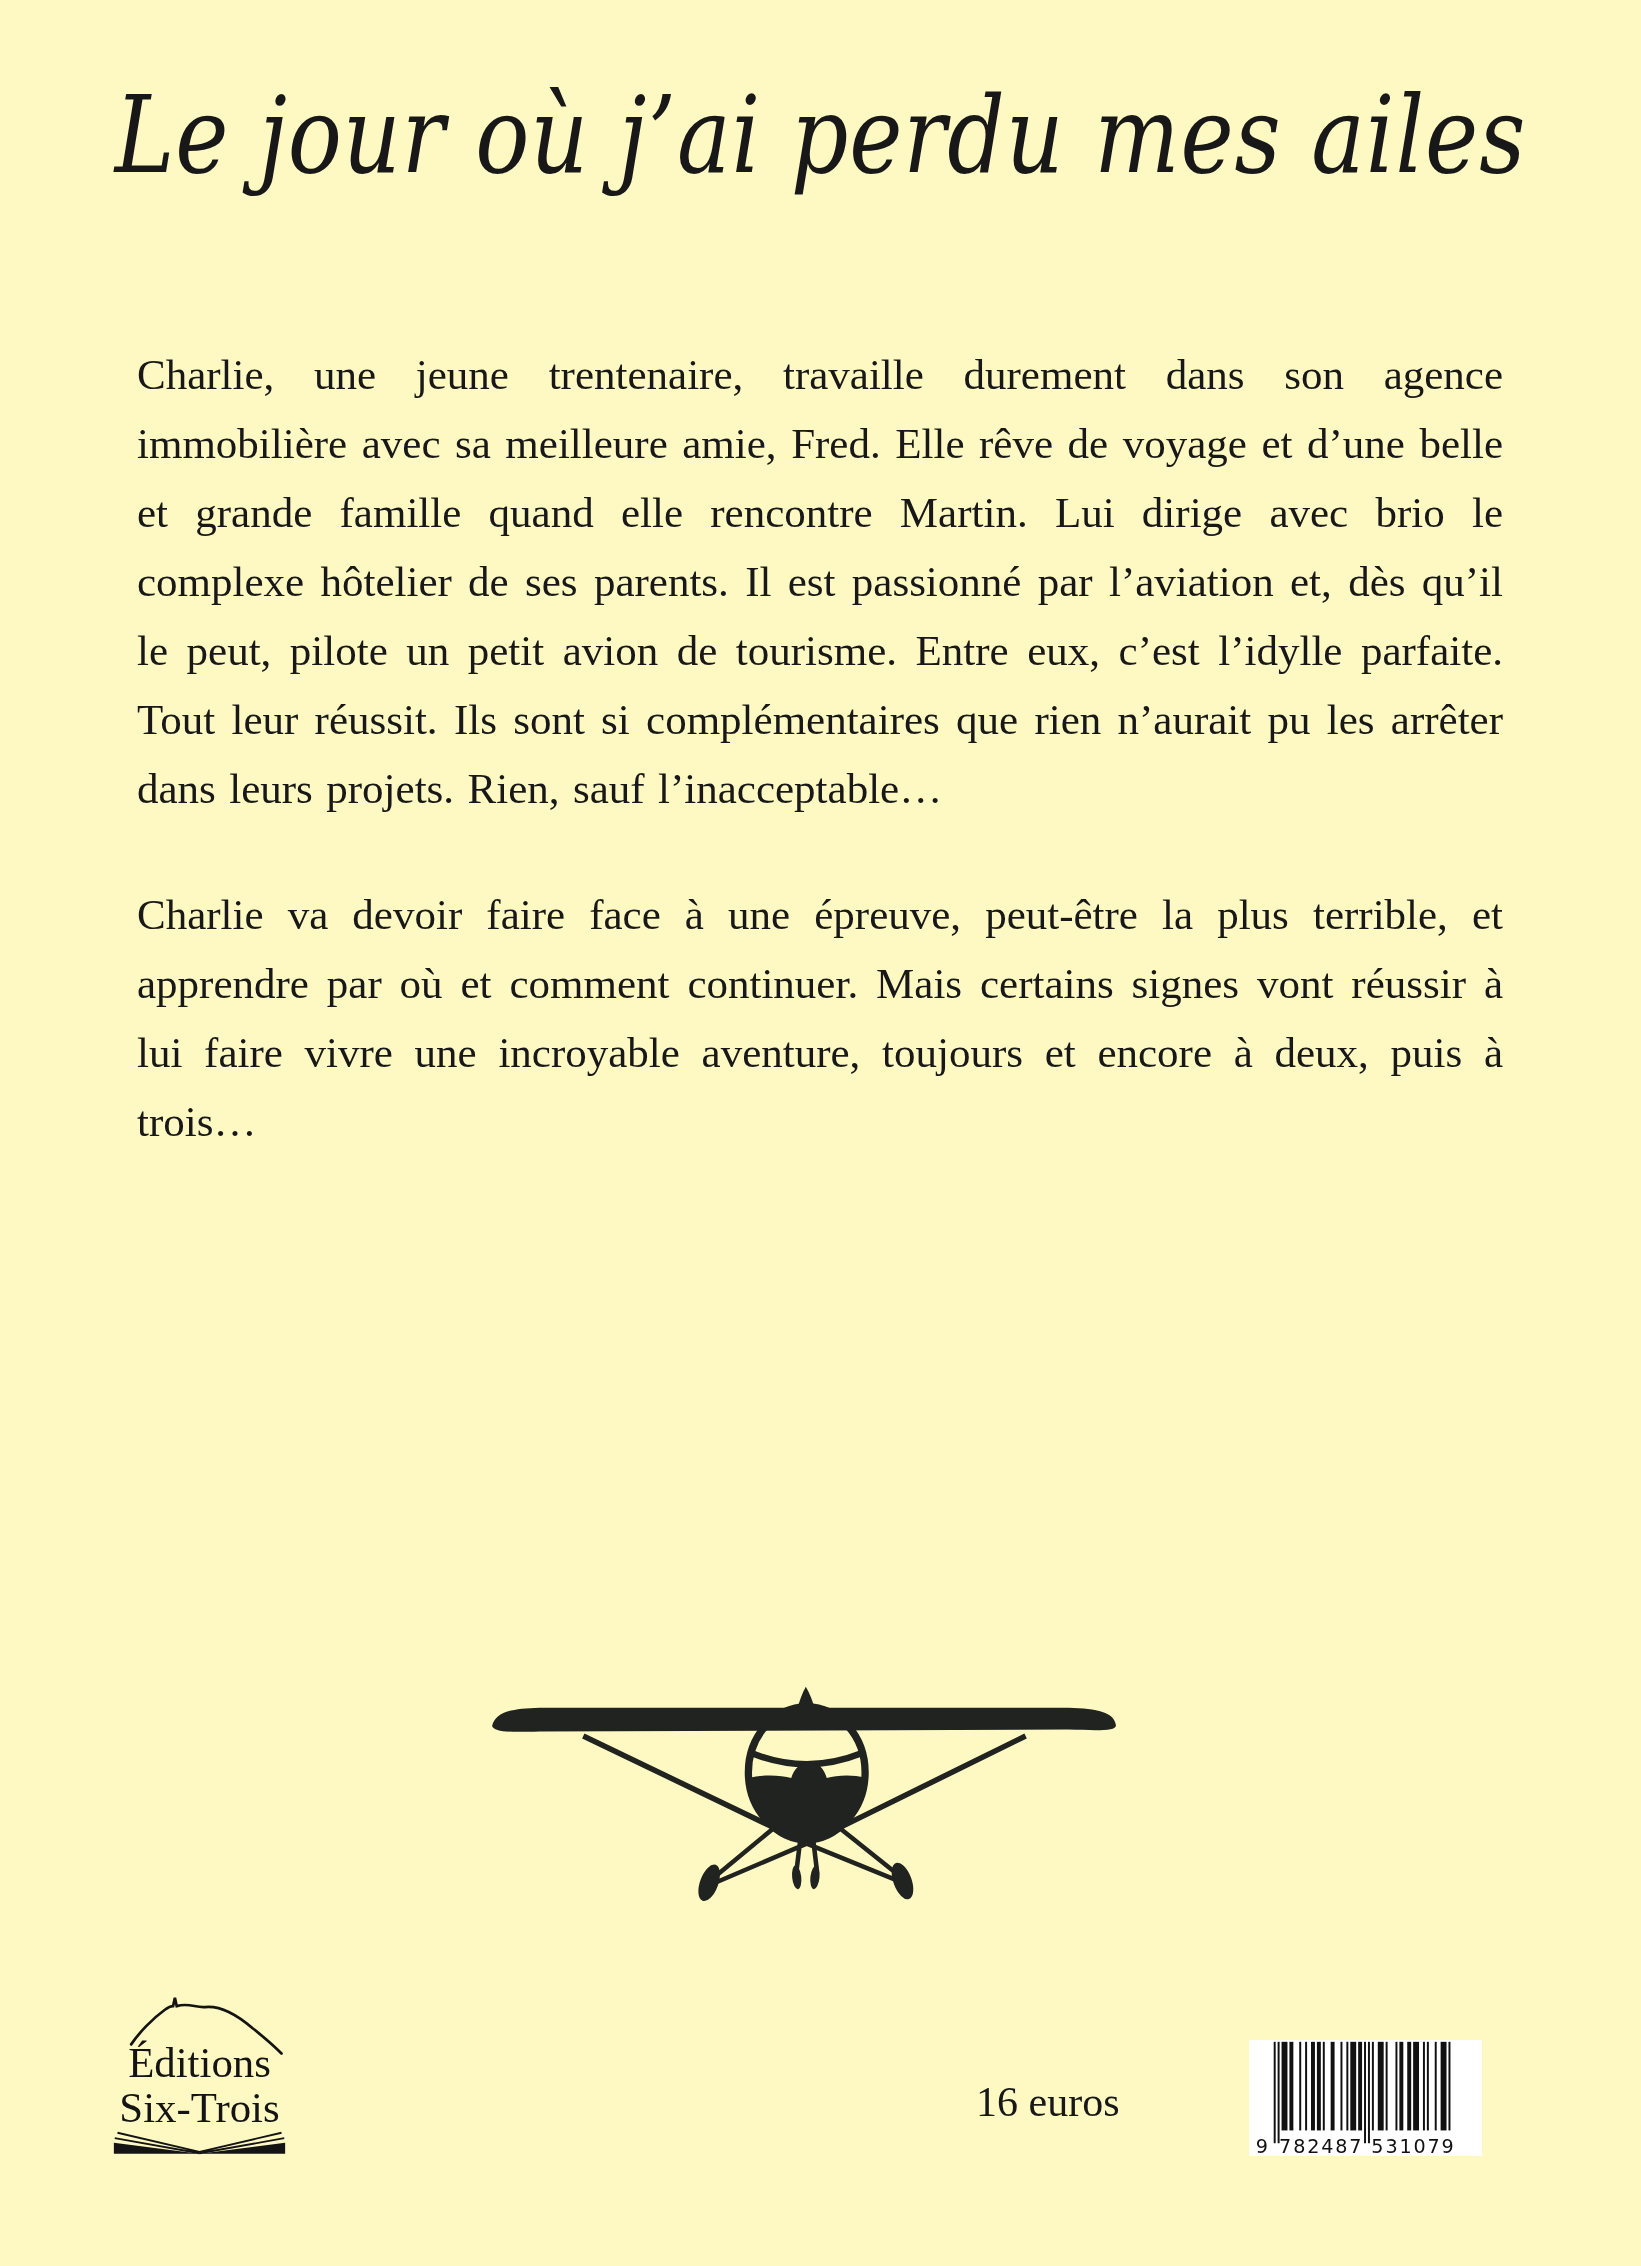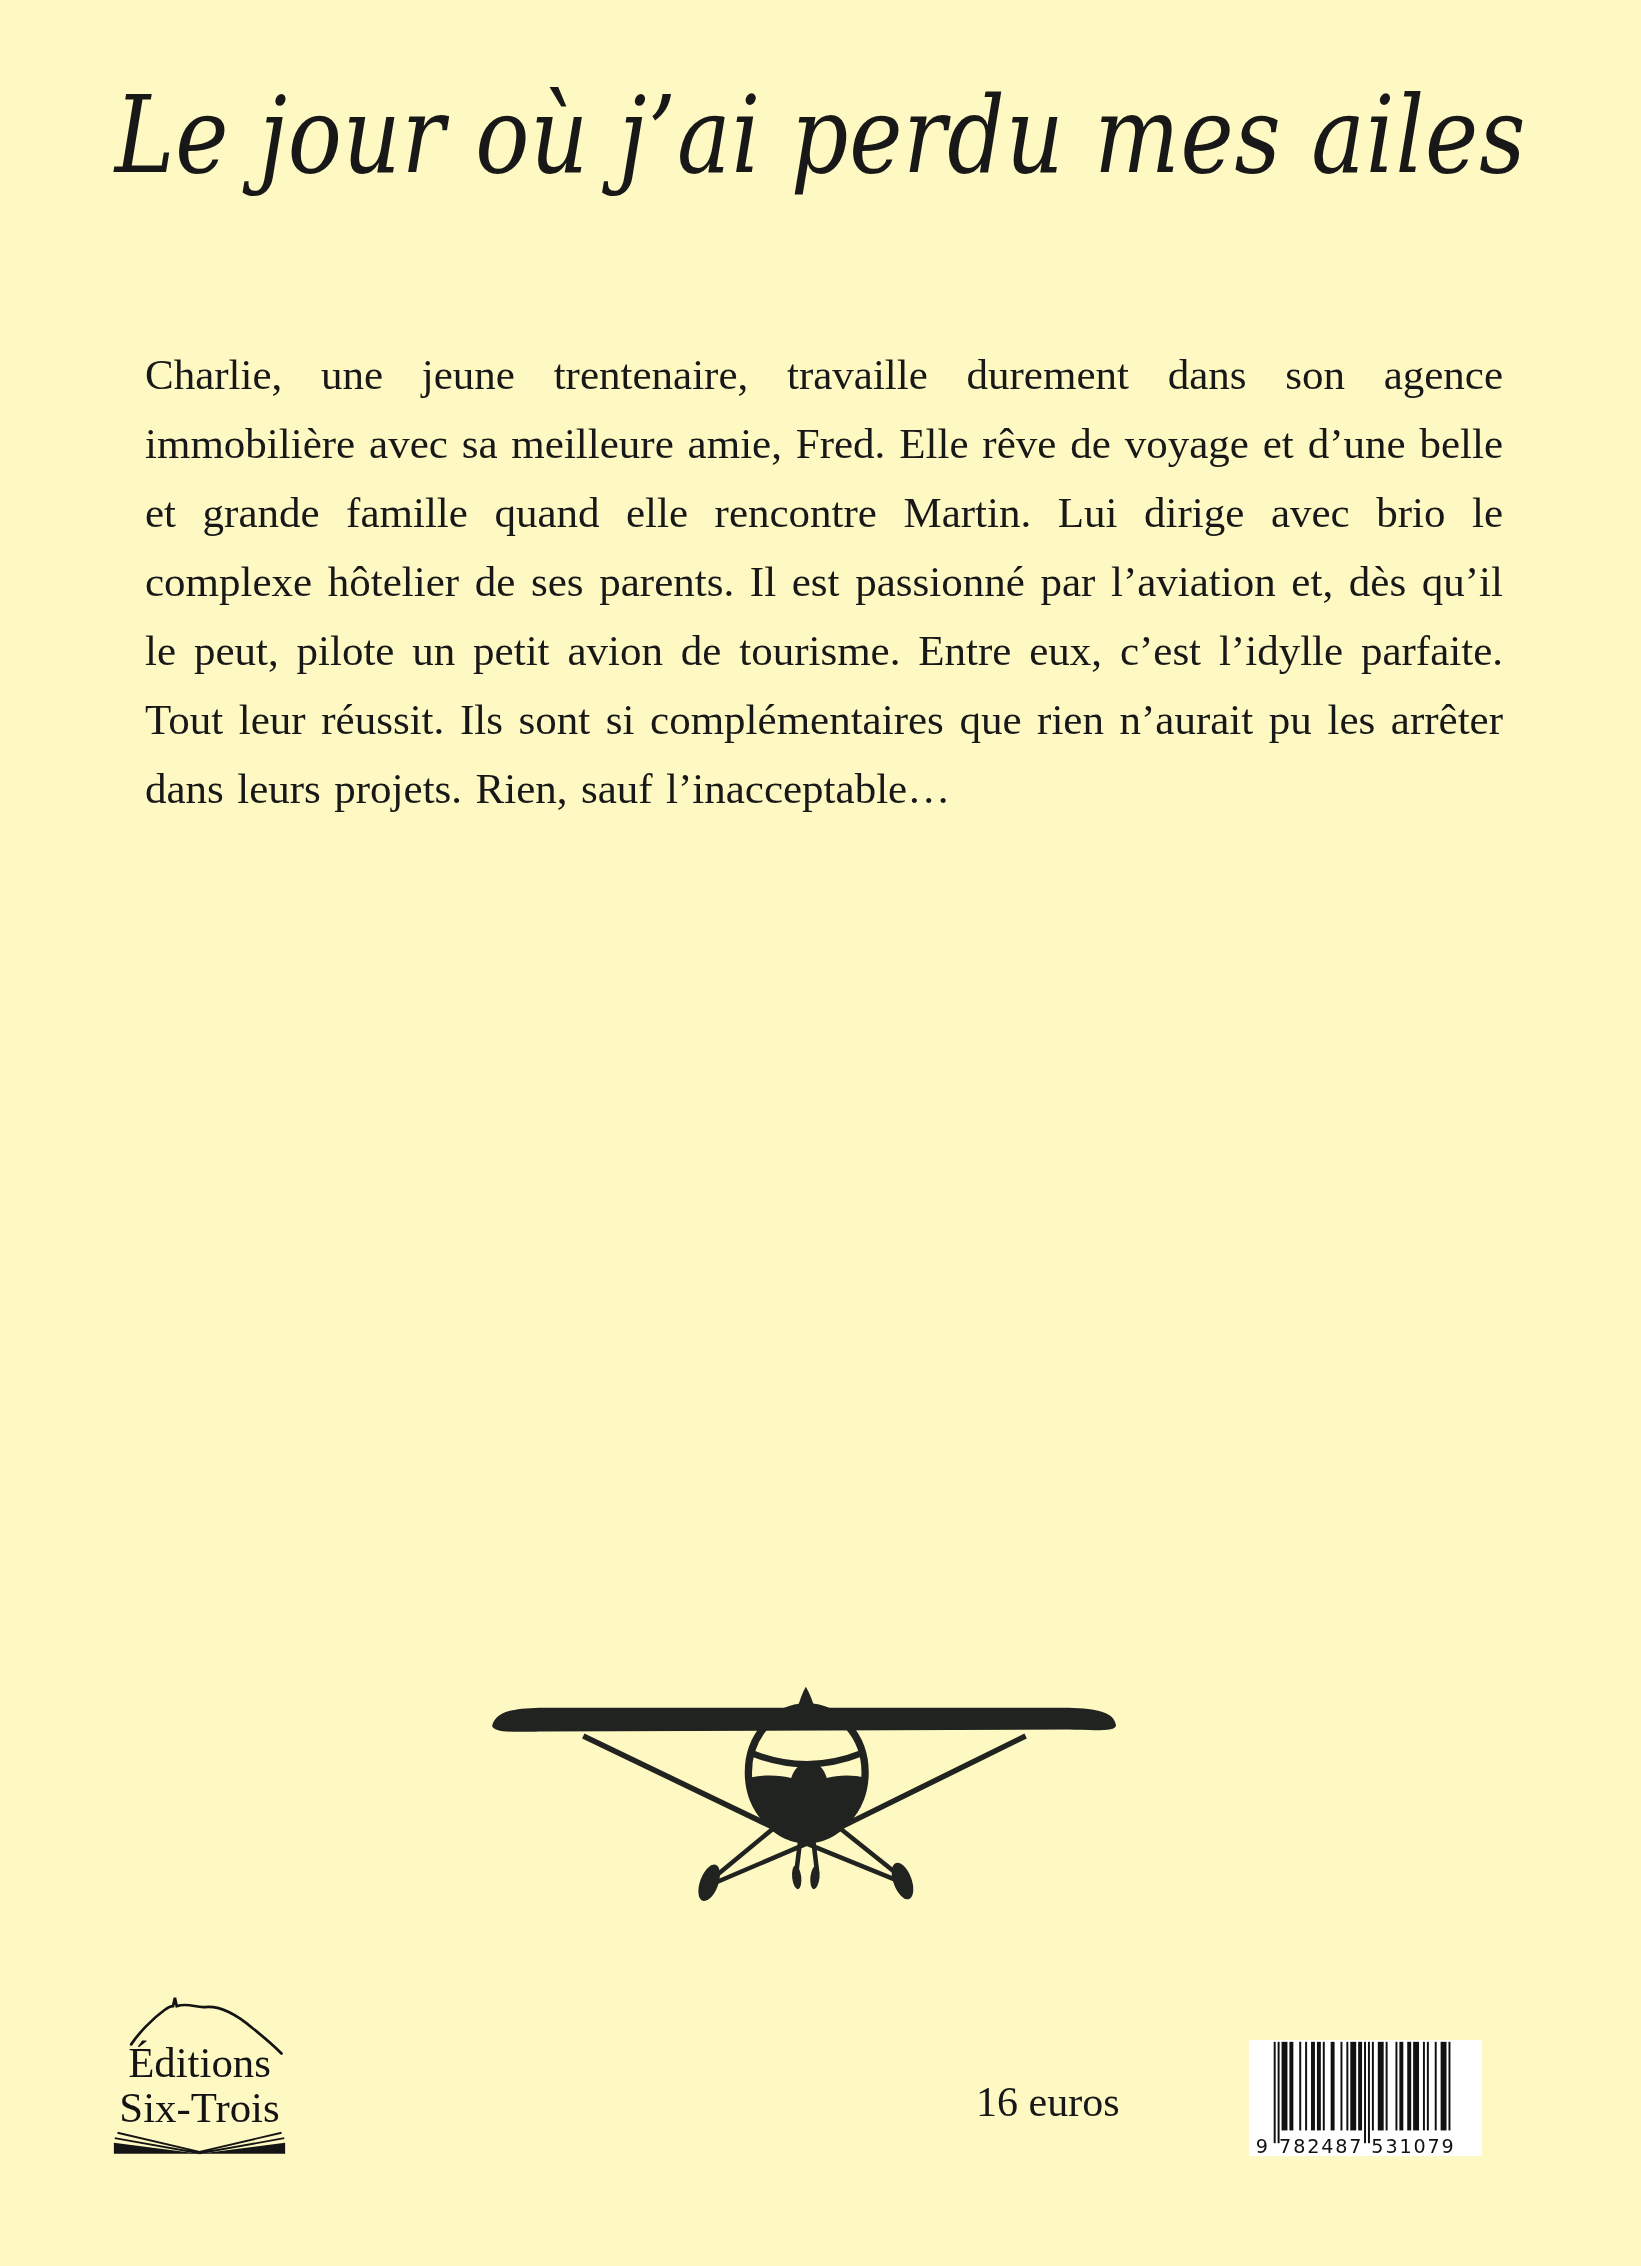--- a/index.html
+++ b/index.html
@@ -3,21 +3,21 @@
 <meta charset="utf-8">
 <style>
   html,body{margin:0;padding:0;}
   .page{position:relative;width:1641px;height:2267px;background:#d6e9f0;color:#181818;
         font-family:"Liberation Serif",serif;overflow:hidden;}
   .title{position:absolute;top:84px;left:0;width:100%;text-align:center;
          font-family:"DejaVu Serif",serif;font-style:italic;font-weight:500;
          font-size:90px;letter-spacing:0.9px;transform:scaleY(1.18);transform-origin:50% 60%;}
   .synopsis{position:absolute;left:137px;top:340px;width:1366px;
             font-size:43px;line-height:69px;text-align:justify;word-spacing:2.7px;}
-  .synopsis p{margin:0 0 57px 8px;}
+  .synopsis p{margin:0 0 57px 0;}
   .synopsis p:last-child{margin-bottom:0;}
   .plane{position:absolute;left:484px;top:1684px;}
   .logo{position:absolute;left:108px;top:1997px;}
   .logo text{font-family:"Liberation Serif",serif;fill:#141414;}
   .isbn{position:absolute;left:391px;top:2078px;font-size:42px;white-space:nowrap;}
   .price{position:absolute;left:976px;top:2078px;font-size:42px;white-space:nowrap;text-align:center;}
   .barcode{position:absolute;left:1249px;top:2040px;}
   .barcode rect.bar{fill:#111;}
   .barcode text{font-family:"DejaVu Sans",sans-serif;font-size:21px;fill:#111;}
   .ink{fill:#20231f;}
@@ -25,20 +25,21 @@
 </style>
 </head>
 <body>
 
 <div class="page" style="background-color: #fef9c3; color: rgb(24, 24, 24);">
 
   <div class="title">Le jour où j’ai perdu mes ailes</div>
 
   <div class="synopsis">
     <p>Charlie, une jeune trentenaire, travaille durement dans son agence immobilière avec sa meilleure amie, Fred. Elle rêve de voyage et d’une belle et grande famille quand elle rencontre Martin. Lui dirige avec brio le complexe hôtelier de ses parents. Il est passionné par l’aviation et, dès qu’il le peut, pilote un petit avion de tourisme. Entre eux, c’est l’idylle parfaite. Tout leur réussit. Ils sont si complémentaires que rien n’aurait pu les arrêter dans leurs projets. Rien, sauf l’inacceptable…</p>
+    <p>Charlie va devoir faire face à une épreuve, peut-être la plus terrible, et apprendre par où et comment continuer. Mais certains signes vont réussir à lui faire vivre une incroyable aventure, toujours et encore à deux, puis à trois…</p>
   </div>
 
   <svg class="plane" width="640" height="228" viewBox="0 0 700 250">
 
     <ellipse class="ink-line" cx="353" cy="97" rx="64" ry="72" stroke-width="8"></ellipse>
 
     <path class="ink-line" d="M293,76 Q353,100 413,76" stroke-width="7"></path>
 
     <path class="ink" d="M289,103
              C305,99 325,100 336,103

